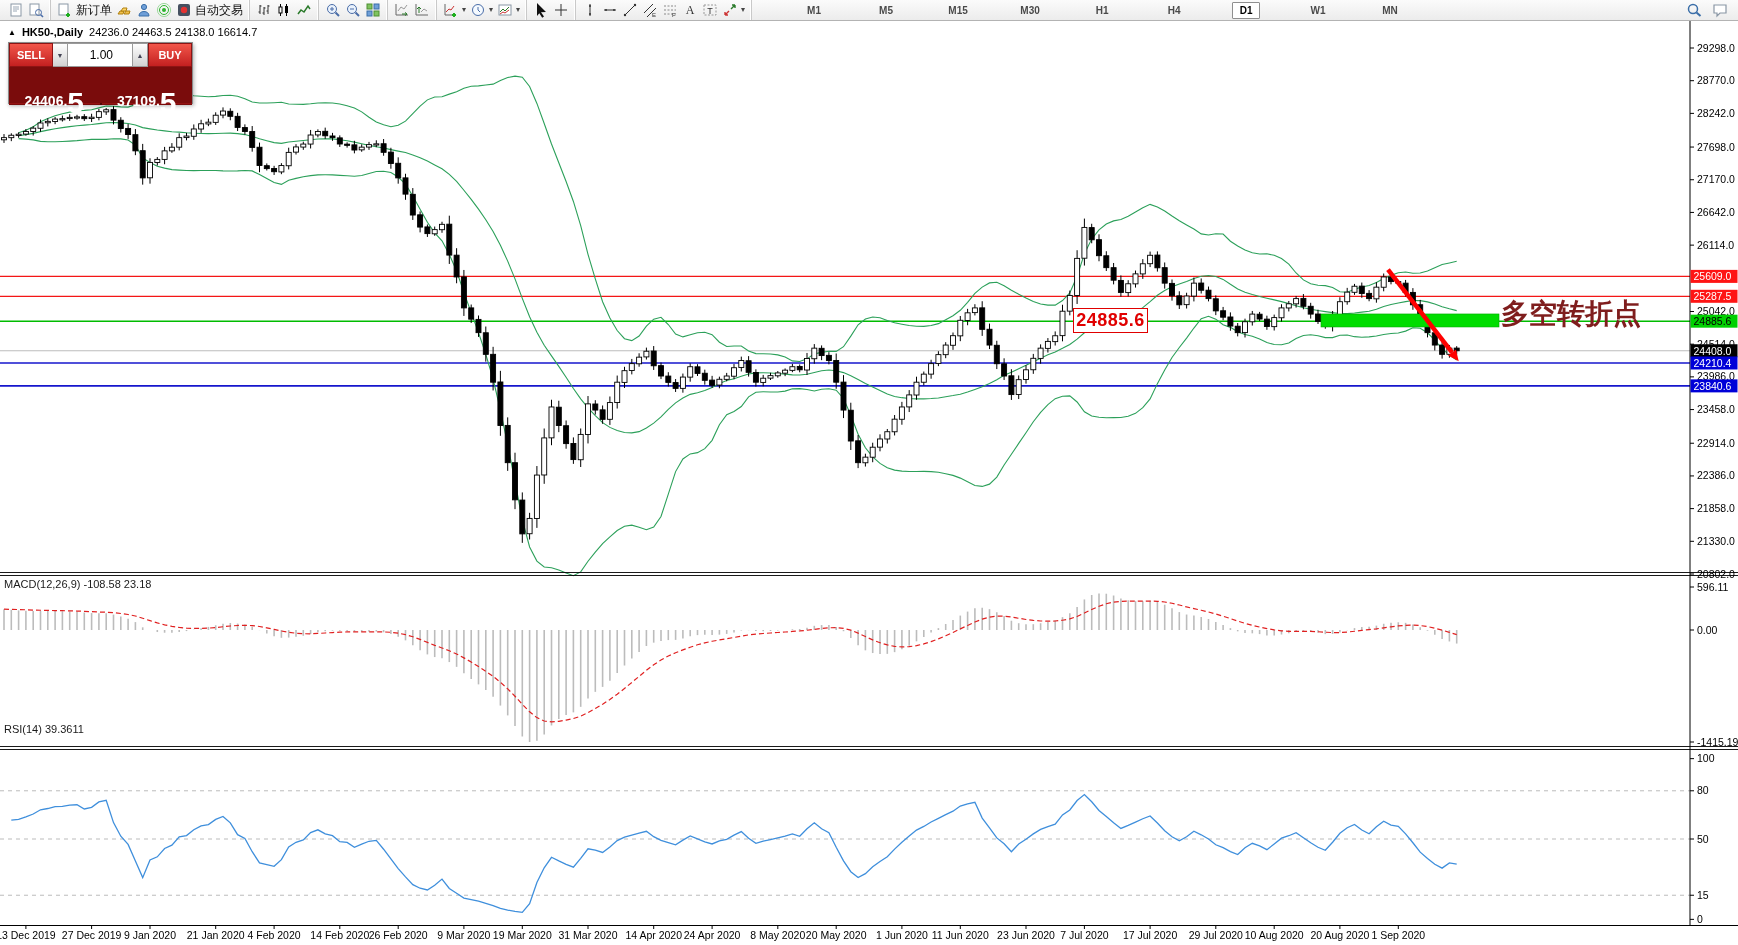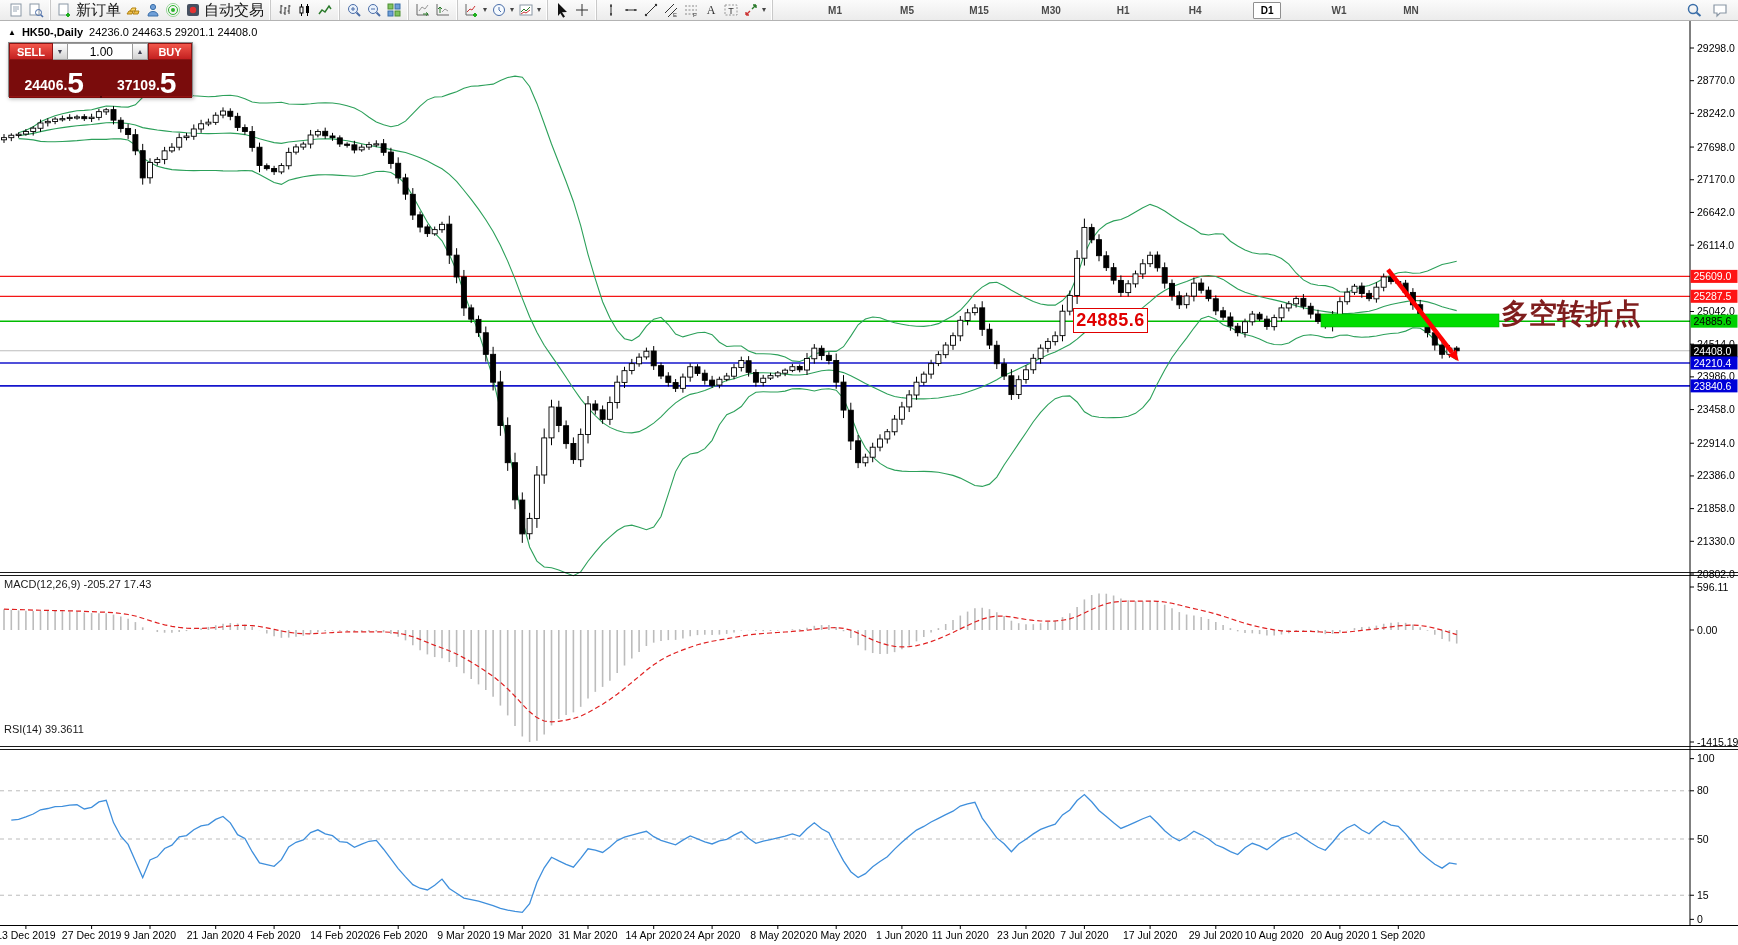--- a/index.html
+++ b/index.html
@@ -4,47 +4,47 @@
 <style>
   html,body{margin:0;padding:0;background:#d4d0c8;}
   .window{position:relative;width:1738px;height:945px;overflow:hidden;background:#fff;
           font-family:"Liberation Sans",sans-serif;}
   
   .toolbar{position:absolute;top:0;left:0;right:0;height:20px;background:linear-gradient(#fbfbfb,#ececec);
            border-bottom:1px solid #b3b3b3;display:flex;align-items:center;padding-left:2px;z-index:10;}
   .tb-group{display:flex;align-items:center;padding:0 4px;height:20px;}
   .tb-group + .tb-group{border-left:1px solid #c9c9c9;box-shadow:-1px 0 0 #fff;}
   .tb-btn{display:flex;align-items:center;gap:3px;padding:1px 2px;border-radius:2px;cursor:default;}
-  .tb-btn .lbl{font-size:15px;color:#111;white-space:nowrap;}
+  .tb-btn .lbl{font-size:12px;color:#111;white-space:nowrap;}
   .tb-btn .caret{font-size:8px;color:#444;line-height:8px;}
   .tb-btn svg{display:block;}
   .tf{min-width:20px;height:15px;line-height:15px;text-align:center;font-size:10px;font-weight:bold;
       color:#4a4a4a;padding:0 3px;border:1px solid transparent;border-radius:1px;margin-left:44px;}
   .tf.active{background:#fff;border:1px solid #8f8f8f;color:#000;}
   .tb-right{margin-left:auto;display:flex;align-items:center;gap:6px;padding-right:8px;}
   
   .chart-wrap{position:absolute;top:20px;left:0;width:1738px;height:925px;background:#fff;}
   .chart-wrap svg.main{position:absolute;top:0;left:0;z-index:1;}
   .overlay{position:absolute;z-index:3;pointer-events:none;}
   .symbol-header{left:8px;top:6px;display:flex;align-items:center;gap:6px;font-size:11px;color:#000;}
   .symbol-header .tri{font-size:8px;}
   .symbol-header .sym{font-weight:bold;}
   
   .quote{left:8px;top:22px;width:183px;border:1px solid #8a8a8a;background:#f0f0f0;z-index:4;
          position:absolute;box-shadow:1px 2px 4px rgba(0,0,0,.3);pointer-events:auto;}
-  .q-row1{display:flex;height:17px;}
+  .q-row1{display:flex;height:24px;}
   .q-sell,.q-buy{flex:0 0 42px;background:linear-gradient(#f2564a,#c32020);border:1px solid #8d1414;
          color:#fff;font-size:11px;font-weight:bold;display:flex;align-items:center;justify-content:center;}
   .q-spin{flex:0 0 14px;background:linear-gradient(#fefefe,#d2d2d2);border:1px solid #9a9a9a;border-left:none;
          font-size:7px;color:#445;display:flex;align-items:center;justify-content:center;}
   .q-vol{flex:1;min-width:0;border:1px solid #9a9a9a;border-left:none;text-align:right;font-size:12px;
          padding:0 19px 0 0;font-family:"Liberation Sans",sans-serif;}
   .q-row2{display:flex;height:36px;background:#7a0c0c;}
   .q-panel{flex:1;background:linear-gradient(180deg,#a01616,#6e0808);color:#fff;display:flex;
-         align-items:flex-end;justify-content:center;padding-bottom:2px;margin-top:36px;}
+         align-items:center;justify-content:center;padding-bottom:2px;margin-top:36px;}
   .q-panel.left{border-right:2px solid #560404;}
   .q-main{font-size:14px;font-weight:bold;line-height:1;padding-bottom:4px;}
   .q-big{font-size:30px;font-weight:bold;line-height:.82;}
   .ind-label{font-size:11px;color:#1a1a1a;left:4px;}
   .pivot-box{left:1073px;top:288px;width:73px;height:23px;border:1px solid #e00000;background:#fff;
          color:#e00000;font-size:18px;font-weight:bold;display:flex;align-items:center;justify-content:center;
          letter-spacing:.5px;}
   .pivot-note{left:1501px;top:275px;font-size:28px;font-weight:bold;color:#7f1d1d;white-space:nowrap;
          font-family:"Liberation Serif",serif;}
 </style>
@@ -337,21 +337,21 @@
             </svg>
           </span>
         </div>
       </div>
     </div>
 
   <div class="chart-wrap" id="chartWrap">
     <div class="overlay symbol-header">
       <span class="tri">▲</span>
       <span class="sym">HK50-,Daily</span>
-      <span>24236.0 24463.5 29201.1 24408.0</span>
+      <span>24236.0 24463.5 24138.0 16614.7</span>
     </div>
 
     <div class="quote">
       <div class="q-row1">
         <div class="q-sell">SELL</div>
         <div class="q-spin">▼</div>
         <input class="q-vol" value="1.00" style="">
         <div class="q-spin">▲</div>
         <div class="q-buy">BUY</div>
       </div>
@@ -360,21 +360,21 @@
           <span class="q-main">24406.</span>
           <span class="q-big">5</span>
         </div>
         <div class="q-panel">
           <span class="q-main">37109.</span>
           <span class="q-big">5</span>
         </div>
       </div>
     </div>
 
-    <div class="overlay ind-label" style="top:558px">MACD(12,26,9) -205.27 17.43</div>
+    <div class="overlay ind-label" style="top:558px">MACD(12,26,9) -108.58 23.18</div>
     <div class="overlay ind-label" style="top:703px">RSI(14) 39.3611</div>
 
     <div class="overlay pivot-box">24885.6</div>
     <div class="overlay pivot-note">多空转折点</div>
   <svg width="1738" height="925" class="main">
         <g>
           <line x1="0" y1="256.39147834274956" x2="1690" y2="256.39147834274956" stroke="#f41616" stroke-width="1.2"></line>
           <line x1="0" y1="276.29602165725044" x2="1690" y2="276.29602165725044" stroke="#f41616" stroke-width="1.2"></line>
           <line x1="0" y1="301.1782485875707" x2="1690" y2="301.1782485875707" stroke="#00bc00" stroke-width="1.5"></line>
           <line x1="0" y1="330.74717514124296" x2="1690" y2="330.74717514124296" stroke="#bdbdbd" stroke-width="1.2"></line>

